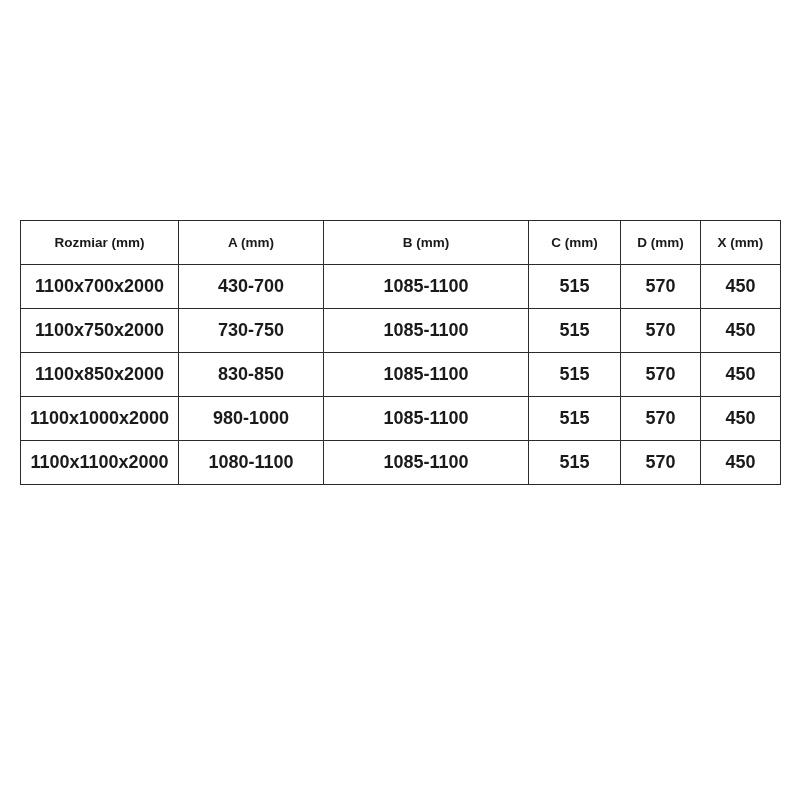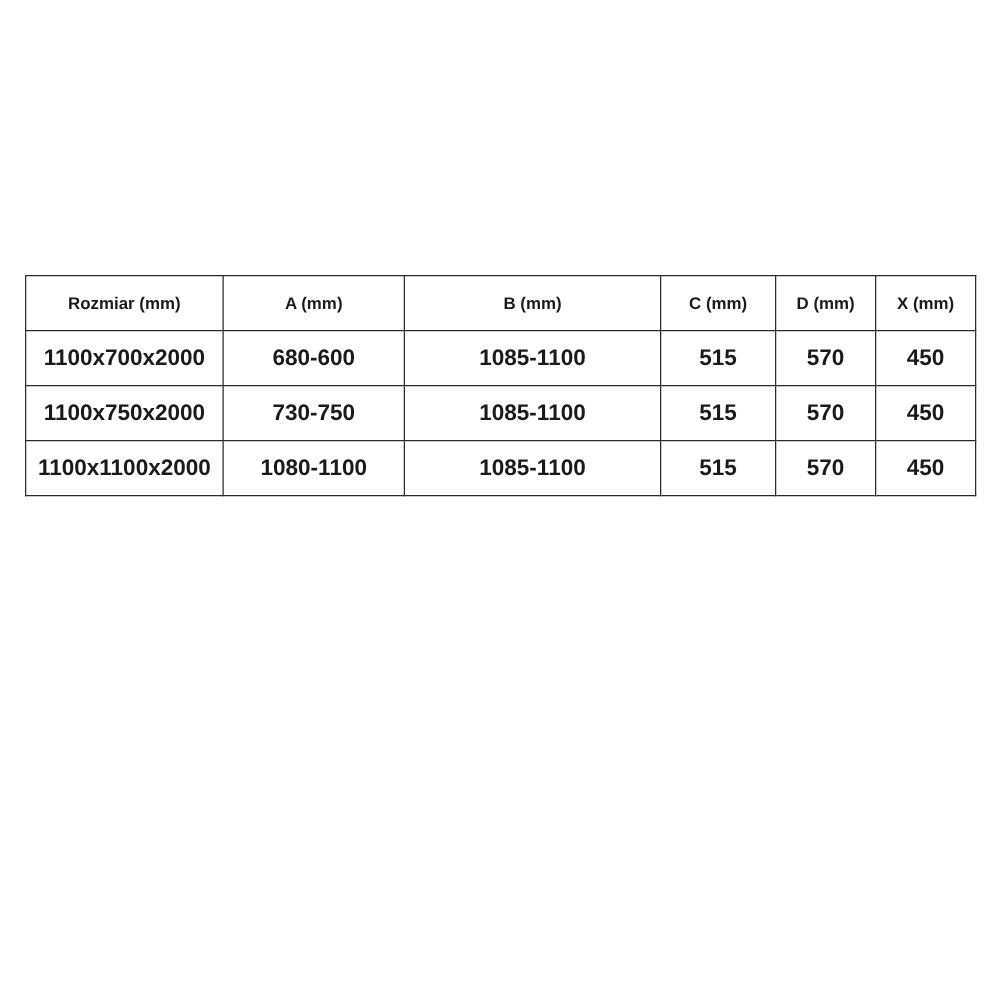--- a/index.html
+++ b/index.html
@@ -78,29 +78,45 @@
           <th>A (mm)</th>
           <th>B (mm)</th>
           <th>C (mm)</th>
           <th>D (mm)</th>
           <th>X (mm)</th>
         </tr>
       </thead>
       <tbody>
         <tr>
           <td>1100x700x2000</td>
-          <td>680-600</td>
+          <td>430-700</td>
           <td>1085-1100</td>
           <td>515</td>
           <td>570</td>
           <td>450</td>
         </tr>
         <tr>
           <td>1100x750x2000</td>
           <td>730-750</td>
+          <td>1085-1100</td>
+          <td>515</td>
+          <td>570</td>
+          <td>450</td>
+        </tr>
+        <tr>
+          <td>1100x850x2000</td>
+          <td>830-850</td>
+          <td>1085-1100</td>
+          <td>515</td>
+          <td>570</td>
+          <td>450</td>
+        </tr>
+        <tr>
+          <td>1100x1000x2000</td>
+          <td>980-1000</td>
           <td>1085-1100</td>
           <td>515</td>
           <td>570</td>
           <td>450</td>
         </tr>
         <tr>
           <td>1100x1100x2000</td>
           <td>1080-1100</td>
           <td>1085-1100</td>
           <td>515</td>

